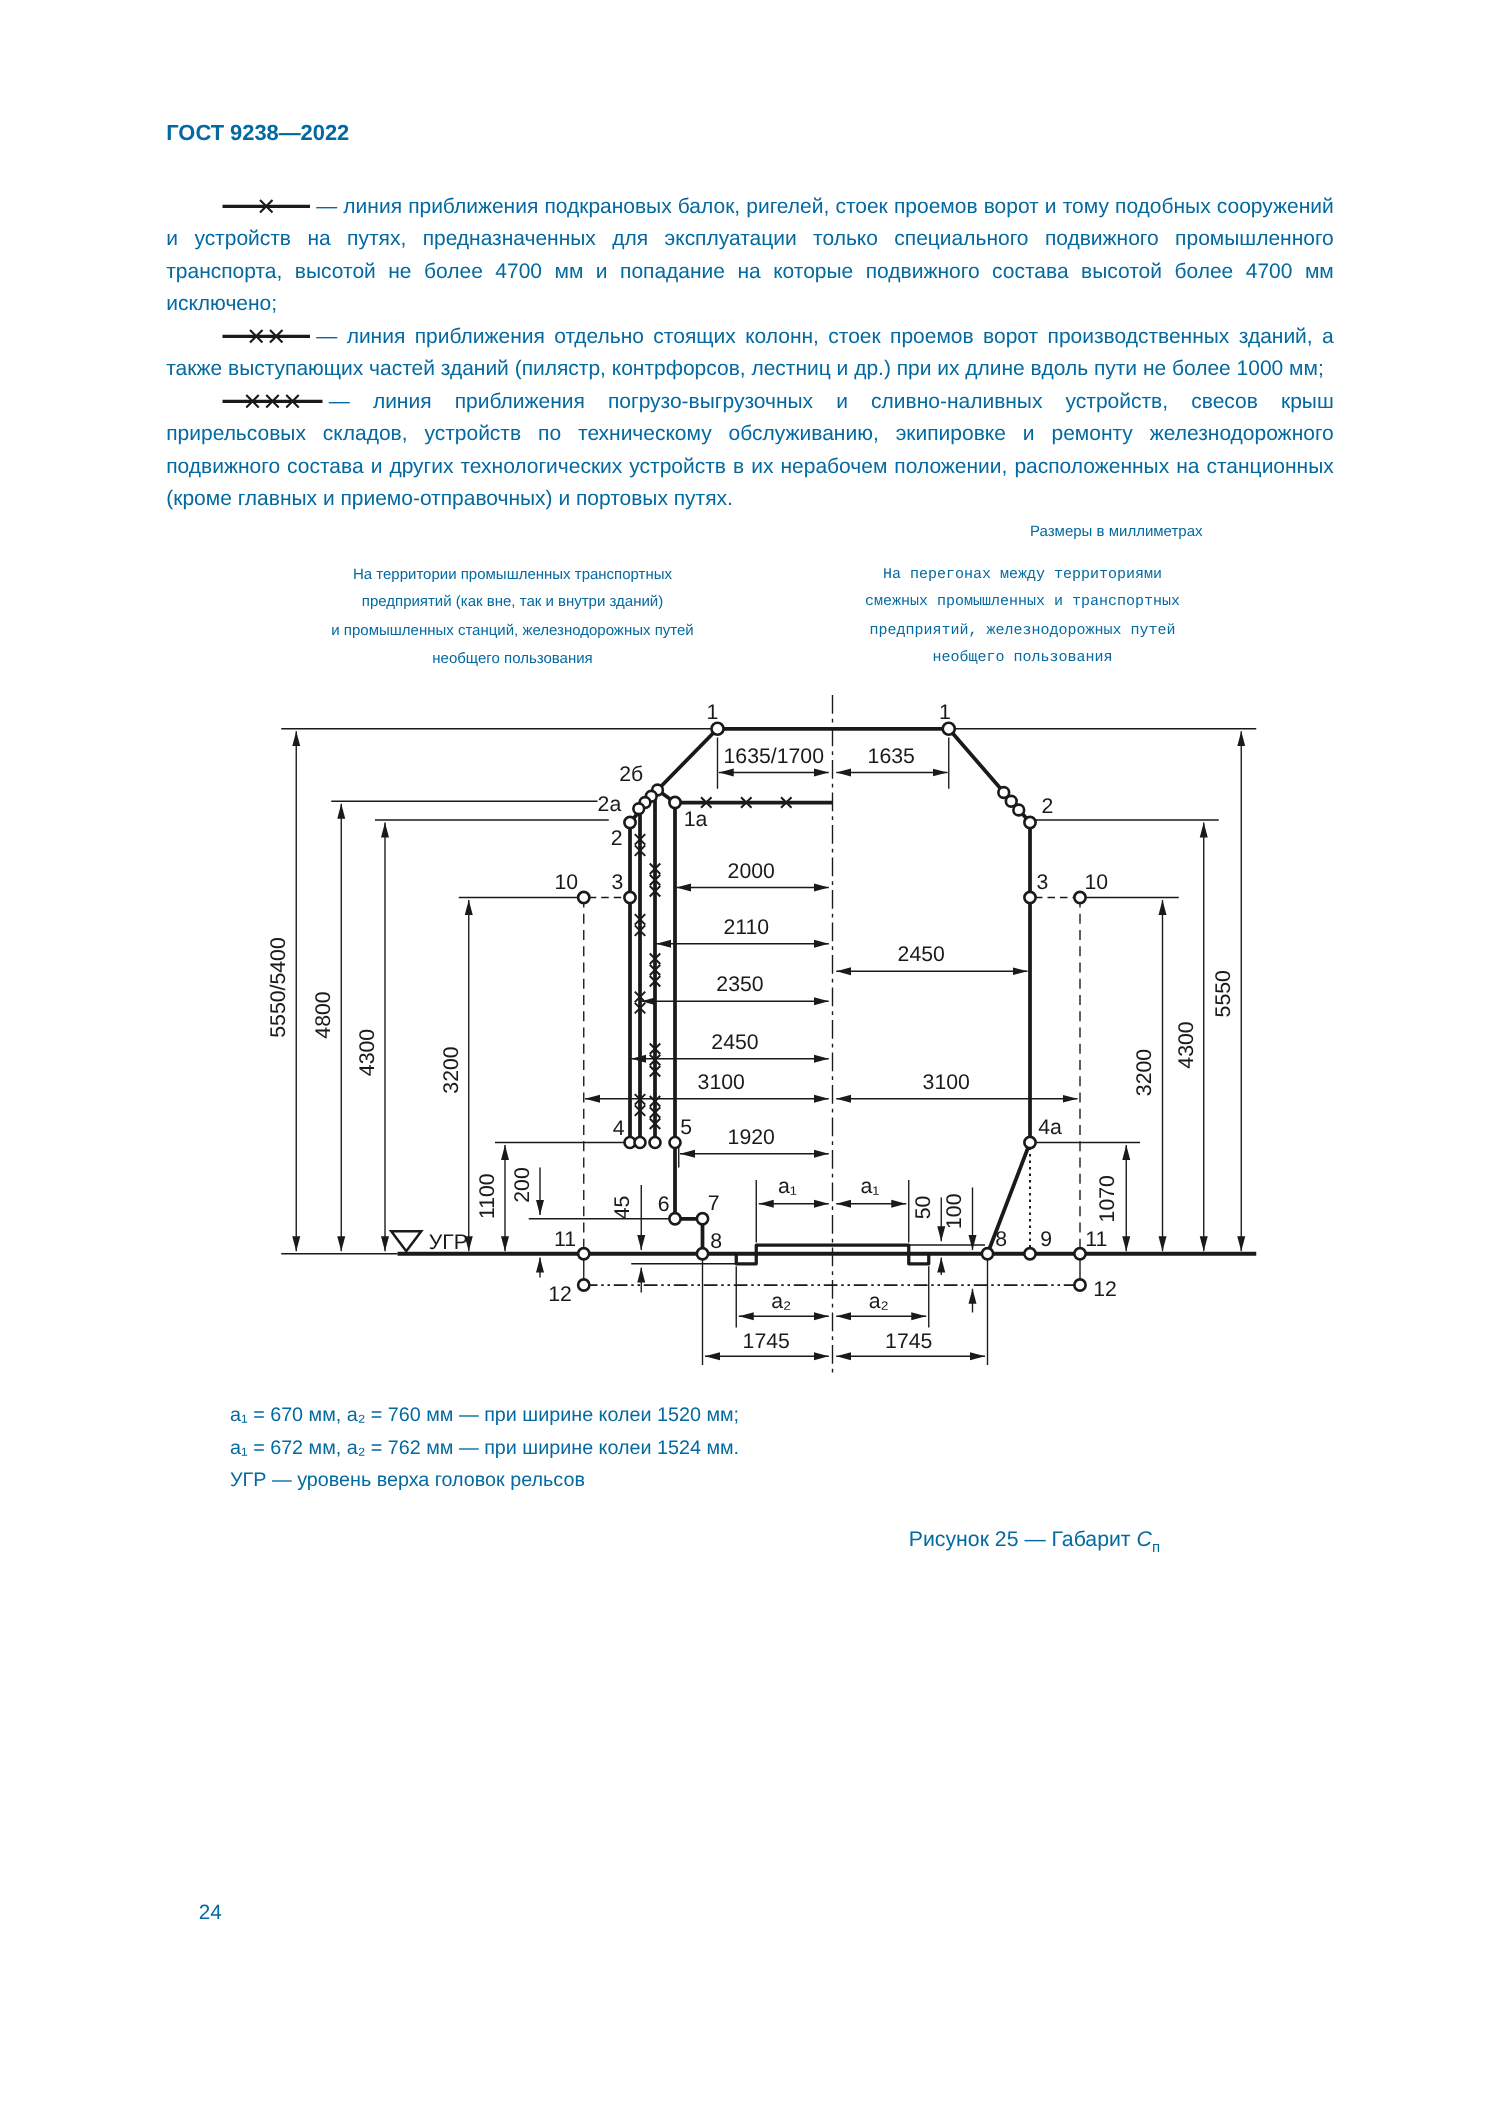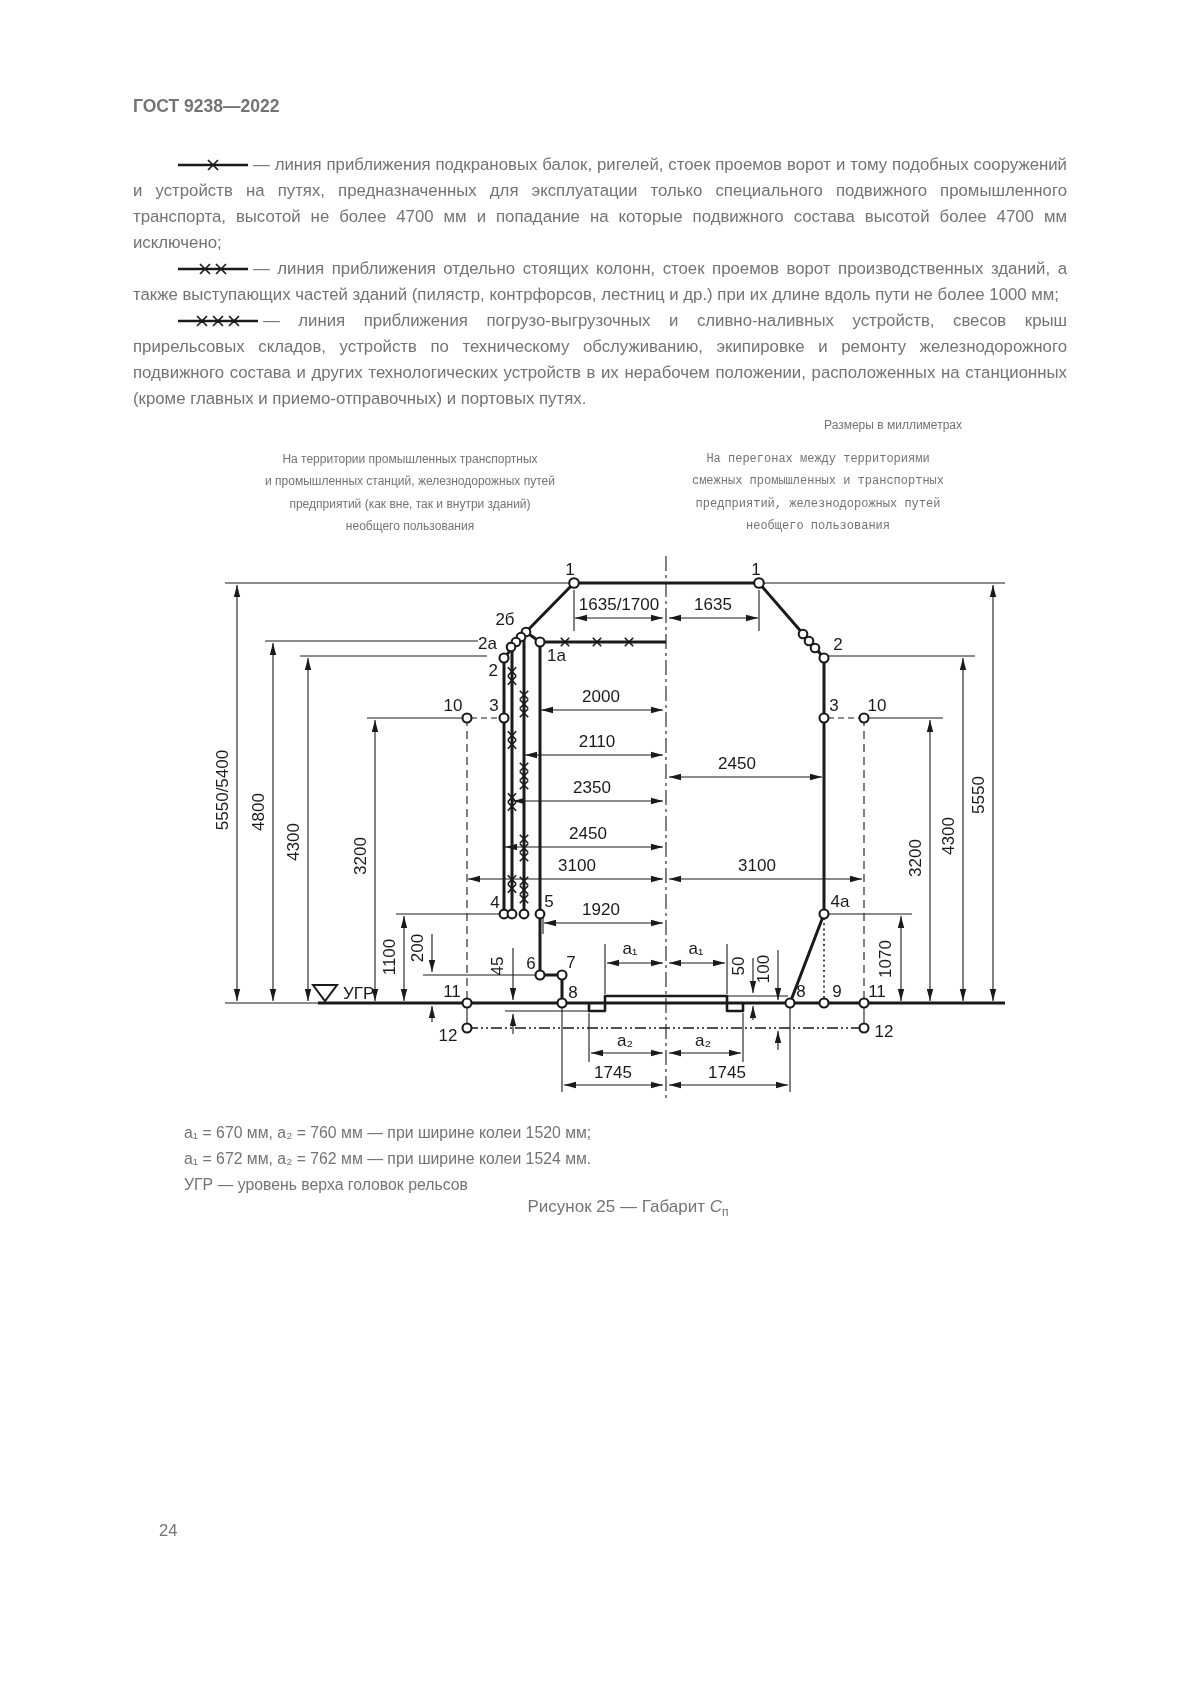--- a/index.html
+++ b/index.html
@@ -1,28 +1,28 @@
 <!DOCTYPE html>
 <html><head>
 <meta charset="utf-8">
 <style>
   html,body{margin:0;padding:0;background:#888;}
   #page{position:relative;width:1200px;height:1696px;background:#ffffff;overflow:hidden;
-        font-family:"Liberation Sans",sans-serif;color:#737373;}
+        font-family:"Liberation Sans",sans-serif;color:#0369a1;}
   .abs{position:absolute;}
   #doc-header{left:133px;top:96px;font-size:17.5px;font-weight:bold;}
   #body-text{left:133px;top:152px;width:934px;font-size:16.8px;line-height:26px;text-align:justify;}
   #body-text p{margin:0;text-indent:44px;}
   .legend-sym{display:inline-block;vertical-align:-2px;margin-right:4px;}
   #units-note{left:662px;top:418px;width:300px;text-align:right;font-size:12px;}
   .col-head{font-size:12px;line-height:22.3px;text-align:center;}
   #col-head-left{left:205px;top:448px;width:410px;}
   #col-head-right{left:628px;top:448px;width:380px;font-family:Liberation Mono, monospace;}
   #footnotes{left:184px;top:1120px;width:900px;font-size:15.8px;line-height:26px;}
-  #fig-caption{left:328px;top:1197px;width:600px;text-align:center;font-size:17px;}
+  #fig-caption{left:328px;top:1222px;width:600px;text-align:right;font-size:17px;}
   #fig-caption .it{font-style:italic;}
   #fig-caption sub{font-size:12px;}
   #page-number{left:133px;top:1521px;font-size:16.5px;margin-left:26px;}
   svg.diagram{position:absolute;left:0;top:0;pointer-events:none;}
   svg.diagram text{font-family:"Liberation Sans",sans-serif;font-size:17px;fill:#1a1a1a;stroke:none;}
 </style>
 </head>
 <body>
 
 <div id="page">
@@ -47,22 +47,22 @@
             <line x1="1" y1="7" x2="81" y2="7" stroke-width="2.6"></line>
             <path d="M20,2 L30,12 M20,12 L30,2 M36,2 L46,12 M36,12 L46,2 M52,2 L62,12 M52,12 L62,2" stroke-width="1.7"></path>
           </g>
         </svg><span>— линия приближения погрузо-выгрузочных и сливно-наливных устройств, свесов крыш прирельсовых складов, устройств по техническому обслуживанию, экипировке и ремонту железнодорожного подвижного состава и других технологических устройств в их нерабочем положении, расположенных на станционных (кроме главных и приемо-отправочных) и портовых путях.</span></p>
   </div>
 
   <div id="units-note" class="abs">Размеры в миллиметрах</div>
 
   <div id="col-head-left" class="abs col-head">
     <div>На территории промышленных транспортных</div>
+    <div>предприятий (как вне, так и внутри зданий)</div>
     <div>и промышленных станций, железнодорожных путей</div>
-    <div>предприятий (как вне, так и внутри зданий)</div>
     <div>необщего пользования</div>
   </div>
   <div id="col-head-right" class="abs col-head">
     <div>На перегонах между территориями</div>
     <div>смежных промышленных и транспортных</div>
     <div>предприятий, железнодорожных путей</div>
     <div>необщего пользования</div>
   </div>
 
   <svg class="diagram" width="1200" height="1696" viewBox="0 0 1200 1696">

